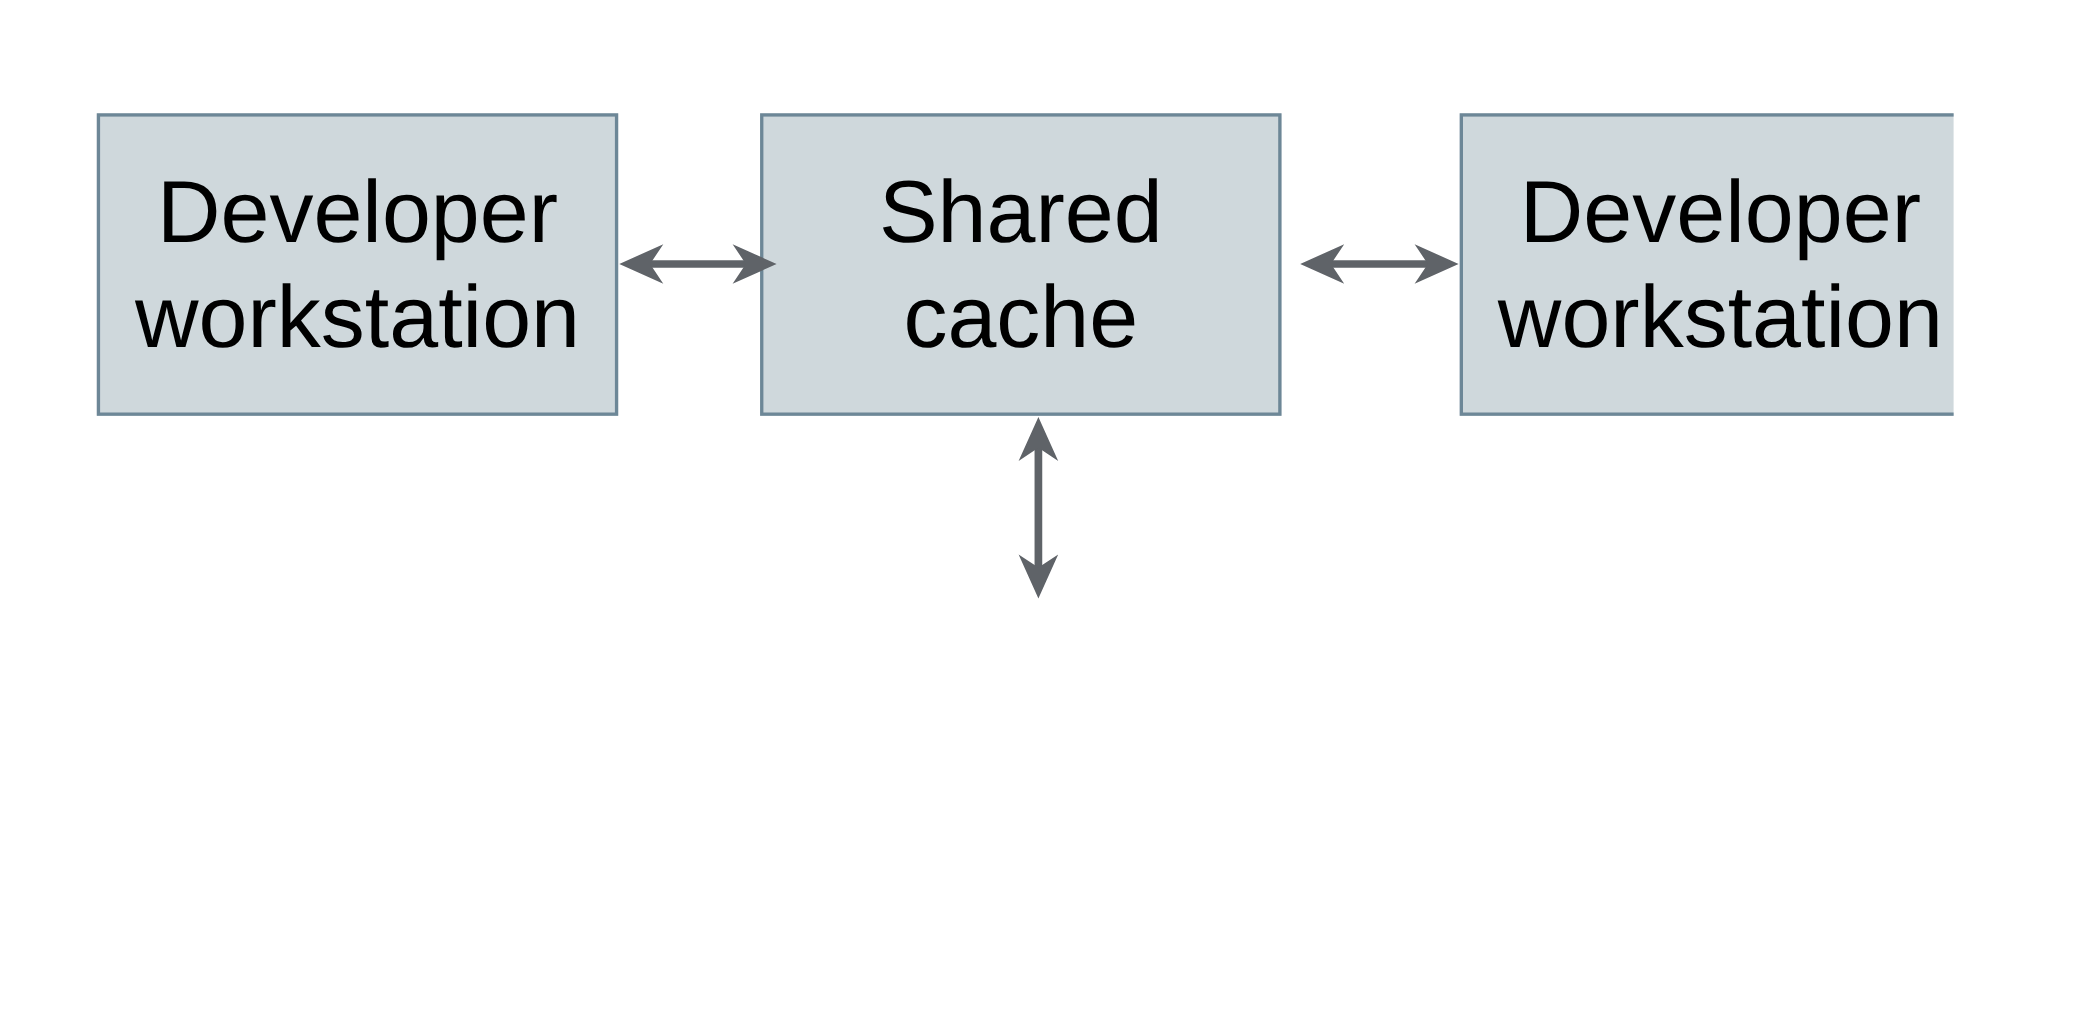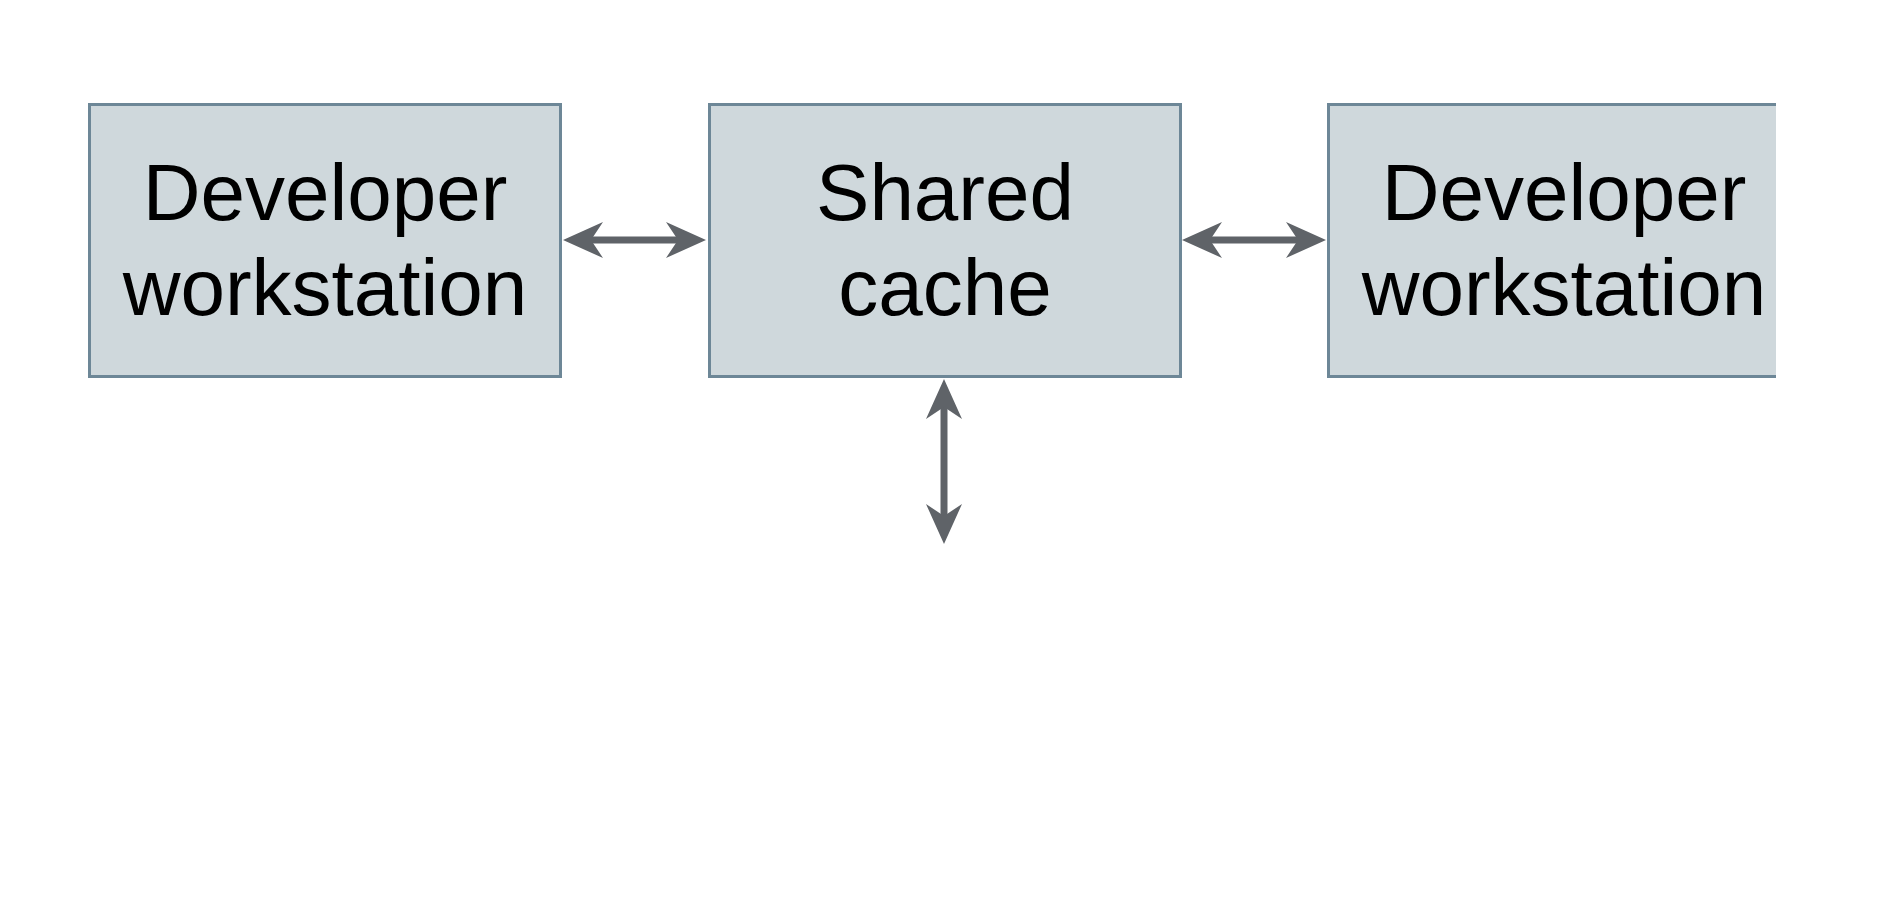--- a/index.html
+++ b/index.html
@@ -26,21 +26,21 @@
     align-items: center;
     justify-content: center;
     text-align: center;
     font-size: 80px;
     line-height: 1.18;
     color: #000000;
     white-space: pre-line;
     letter-spacing: 0px;
   }
   #node-workstation-left  { left: 88px;   top: 103px; }
-  #node-shared-cache      { left: 708px;  top: 103px; }
+  #node-shared-cache      { left: 691px;  top: 103px; }
   #node-workstation-right { left: 1327px; top: 103px; }
   #node-ci-server         { left: 707px;  top: 545px; }
   .edge {
     position: absolute;
   }
   #edge-left     { left: 562px;  top: 220px; width: 145px; height: 40px; }
   #edge-right    { left: 1181px; top: 220px; width: 146px; height: 40px; }
   #edge-vertical { left: 924px;  top: 378px; width: 40px;  height: 167px; }
 </style>
 </head>

